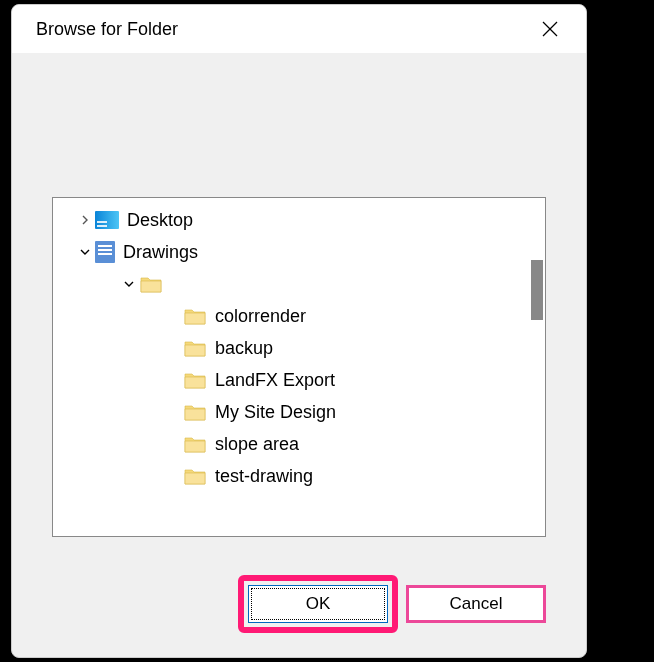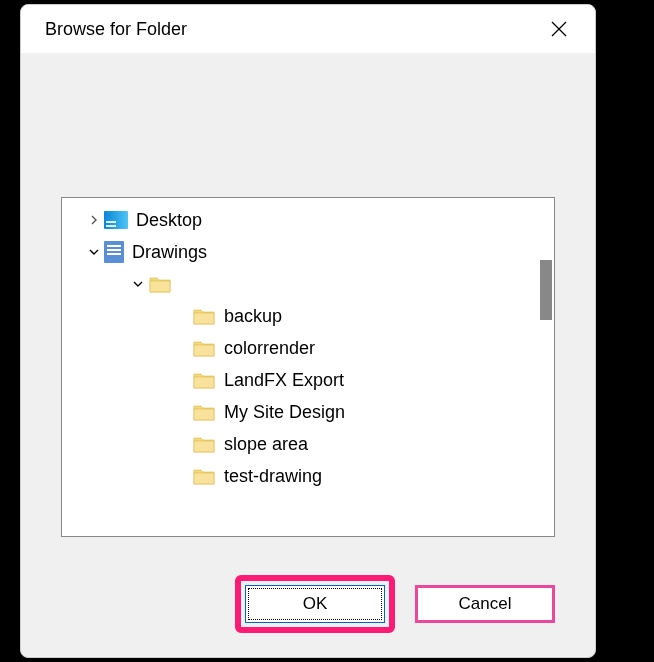--- a/index.html
+++ b/index.html
@@ -10,21 +10,21 @@
     body {
       font-family: "Segoe UI", Tahoma, sans-serif;
       background: #000;
       width: 654px;
       height: 662px;
       overflow: hidden;
     }
     .window {
       position: absolute;
       top: 4px;
-      left: 20px;
+      left: 11px;
       width: 576px;
       height: 654px;
       background: #f0f0f0;
       border: 1px solid #ccc;
       border-radius: 8px;
       overflow: hidden;
     }
     .titlebar {
       display: flex;
       align-items: center;
@@ -163,21 +163,21 @@
       top: 62px;
       width: 12px;
       height: 60px;
       background: #888;
       border-radius: 0;
     }
     .button-row {
       display: flex;
       justify-content: flex-end;
       padding: 30px 40px 0 0;
-      gap: 20px;
+      gap: 8px;
       align-items: center;
     }
     .btn {
       width: 140px;
       height: 38px;
       background: #fff;
       border: 3px solid #ec4899;
       font-size: 17px;
       font-family: inherit;
       cursor: pointer;
@@ -251,32 +251,32 @@
         </div>
         <div class="tree-row">
           <span class="indent" style="width: 110px;"></span>
           <span class="chevron-spacer"></span>
           <span class="icon folder-icon">
             <svg viewBox="0 0 22 18">
               <path d="M1 3 L1 17 L21 17 L21 5 L10 5 L8 3 Z" fill="#f5d97b" stroke="#d9b84a" stroke-width="0.6"></path>
               <path d="M1 6 L21 6 L21 17 L1 17 Z" fill="#f9e29b" stroke="#d9b84a" stroke-width="0.6"></path>
             </svg>
           </span>
+          <span class="tree-label">colorrender</span>
+        </div>
+        <div class="tree-row">
+          <span class="indent" style="width: 110px;"></span>
+          <span class="chevron-spacer"></span>
+          <span class="icon folder-icon">
+            <svg viewBox="0 0 22 18">
+              <path d="M1 3 L1 17 L21 17 L21 5 L10 5 L8 3 Z" fill="#f5d97b" stroke="#d9b84a" stroke-width="0.6"></path>
+              <path d="M1 6 L21 6 L21 17 L1 17 Z" fill="#f9e29b" stroke="#d9b84a" stroke-width="0.6"></path>
+            </svg>
+          </span>
           <span class="tree-label">backup</span>
-        </div>
-        <div class="tree-row">
-          <span class="indent" style="width: 110px;"></span>
-          <span class="chevron-spacer"></span>
-          <span class="icon folder-icon">
-            <svg viewBox="0 0 22 18">
-              <path d="M1 3 L1 17 L21 17 L21 5 L10 5 L8 3 Z" fill="#f5d97b" stroke="#d9b84a" stroke-width="0.6"></path>
-              <path d="M1 6 L21 6 L21 17 L1 17 Z" fill="#f9e29b" stroke="#d9b84a" stroke-width="0.6"></path>
-            </svg>
-          </span>
-          <span class="tree-label">colorrender</span>
         </div>
         <div class="tree-row">
           <span class="indent" style="width: 110px;"></span>
           <span class="chevron-spacer"></span>
           <span class="icon folder-icon">
             <svg viewBox="0 0 22 18">
               <path d="M1 3 L1 17 L21 17 L21 5 L10 5 L8 3 Z" fill="#f5d97b" stroke="#d9b84a" stroke-width="0.6"></path>
               <path d="M1 6 L21 6 L21 17 L1 17 Z" fill="#f9e29b" stroke="#d9b84a" stroke-width="0.6"></path>
             </svg>
           </span>

